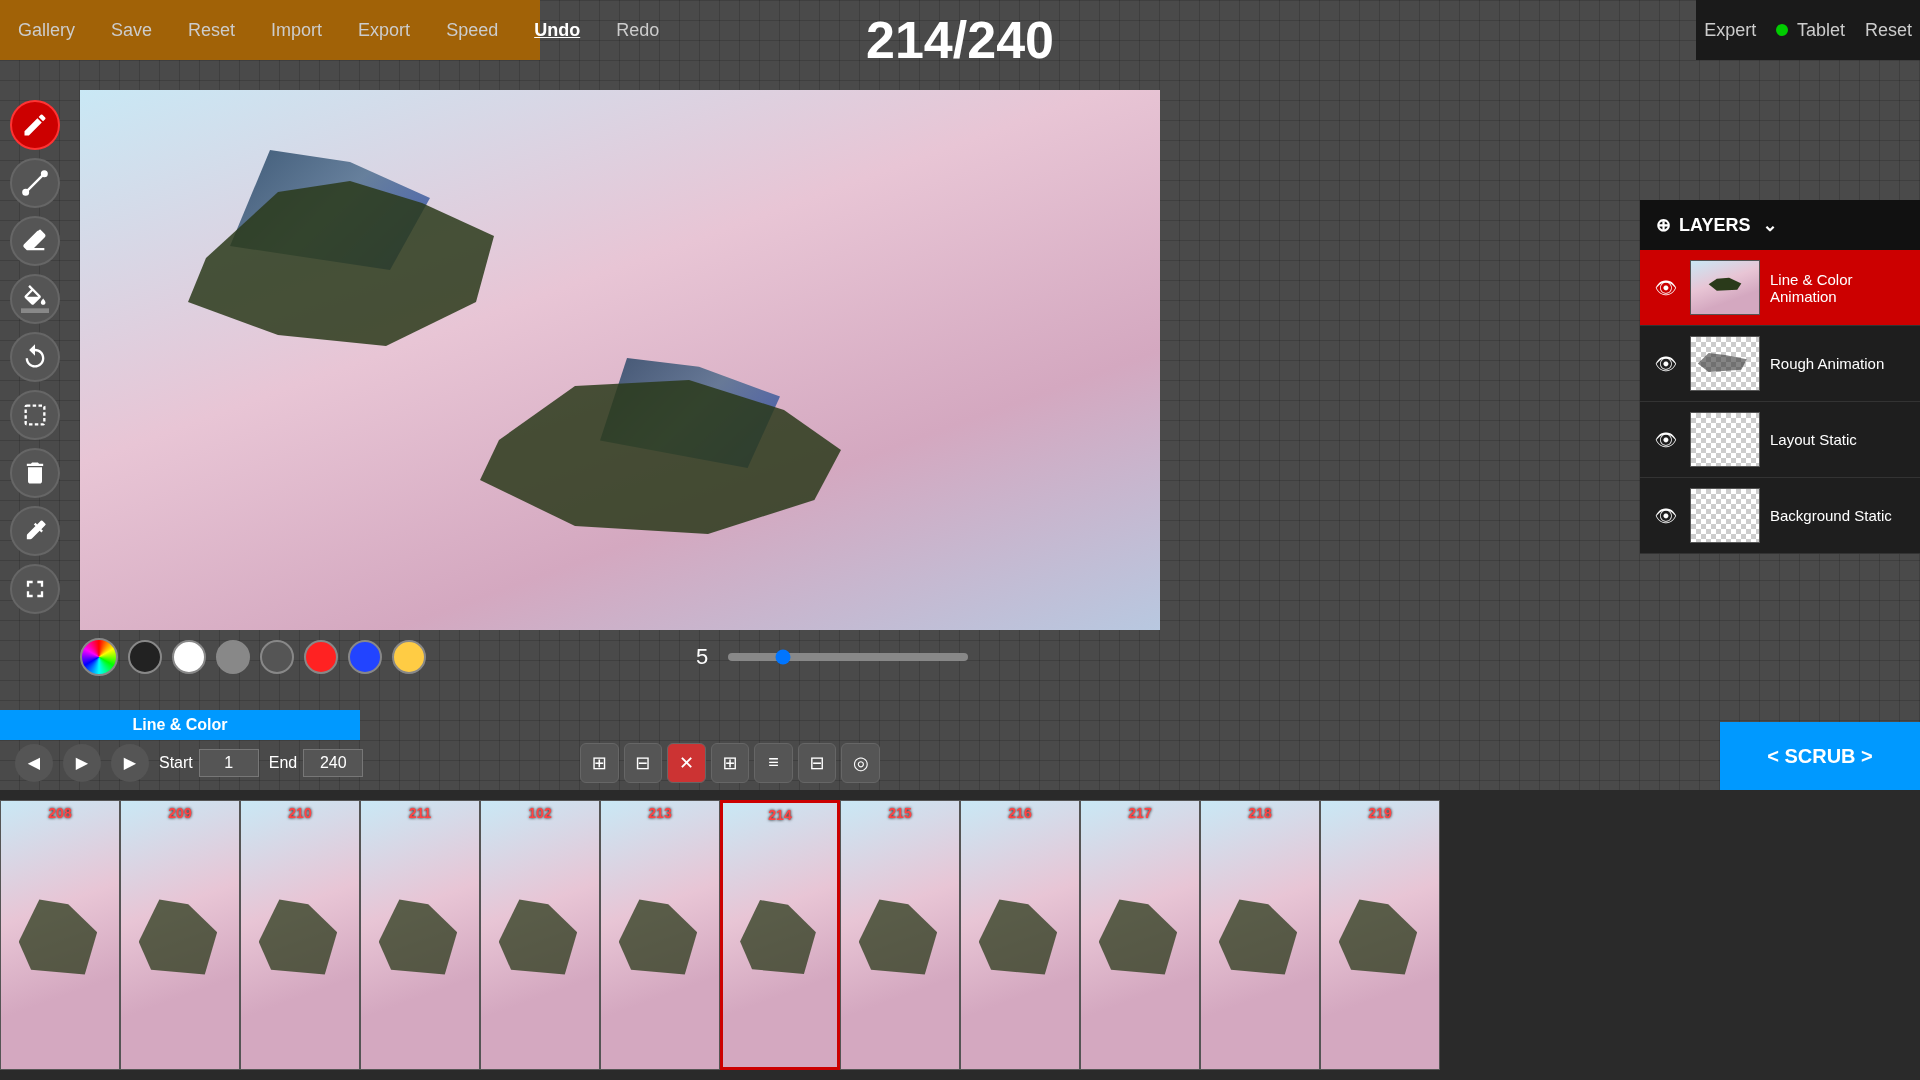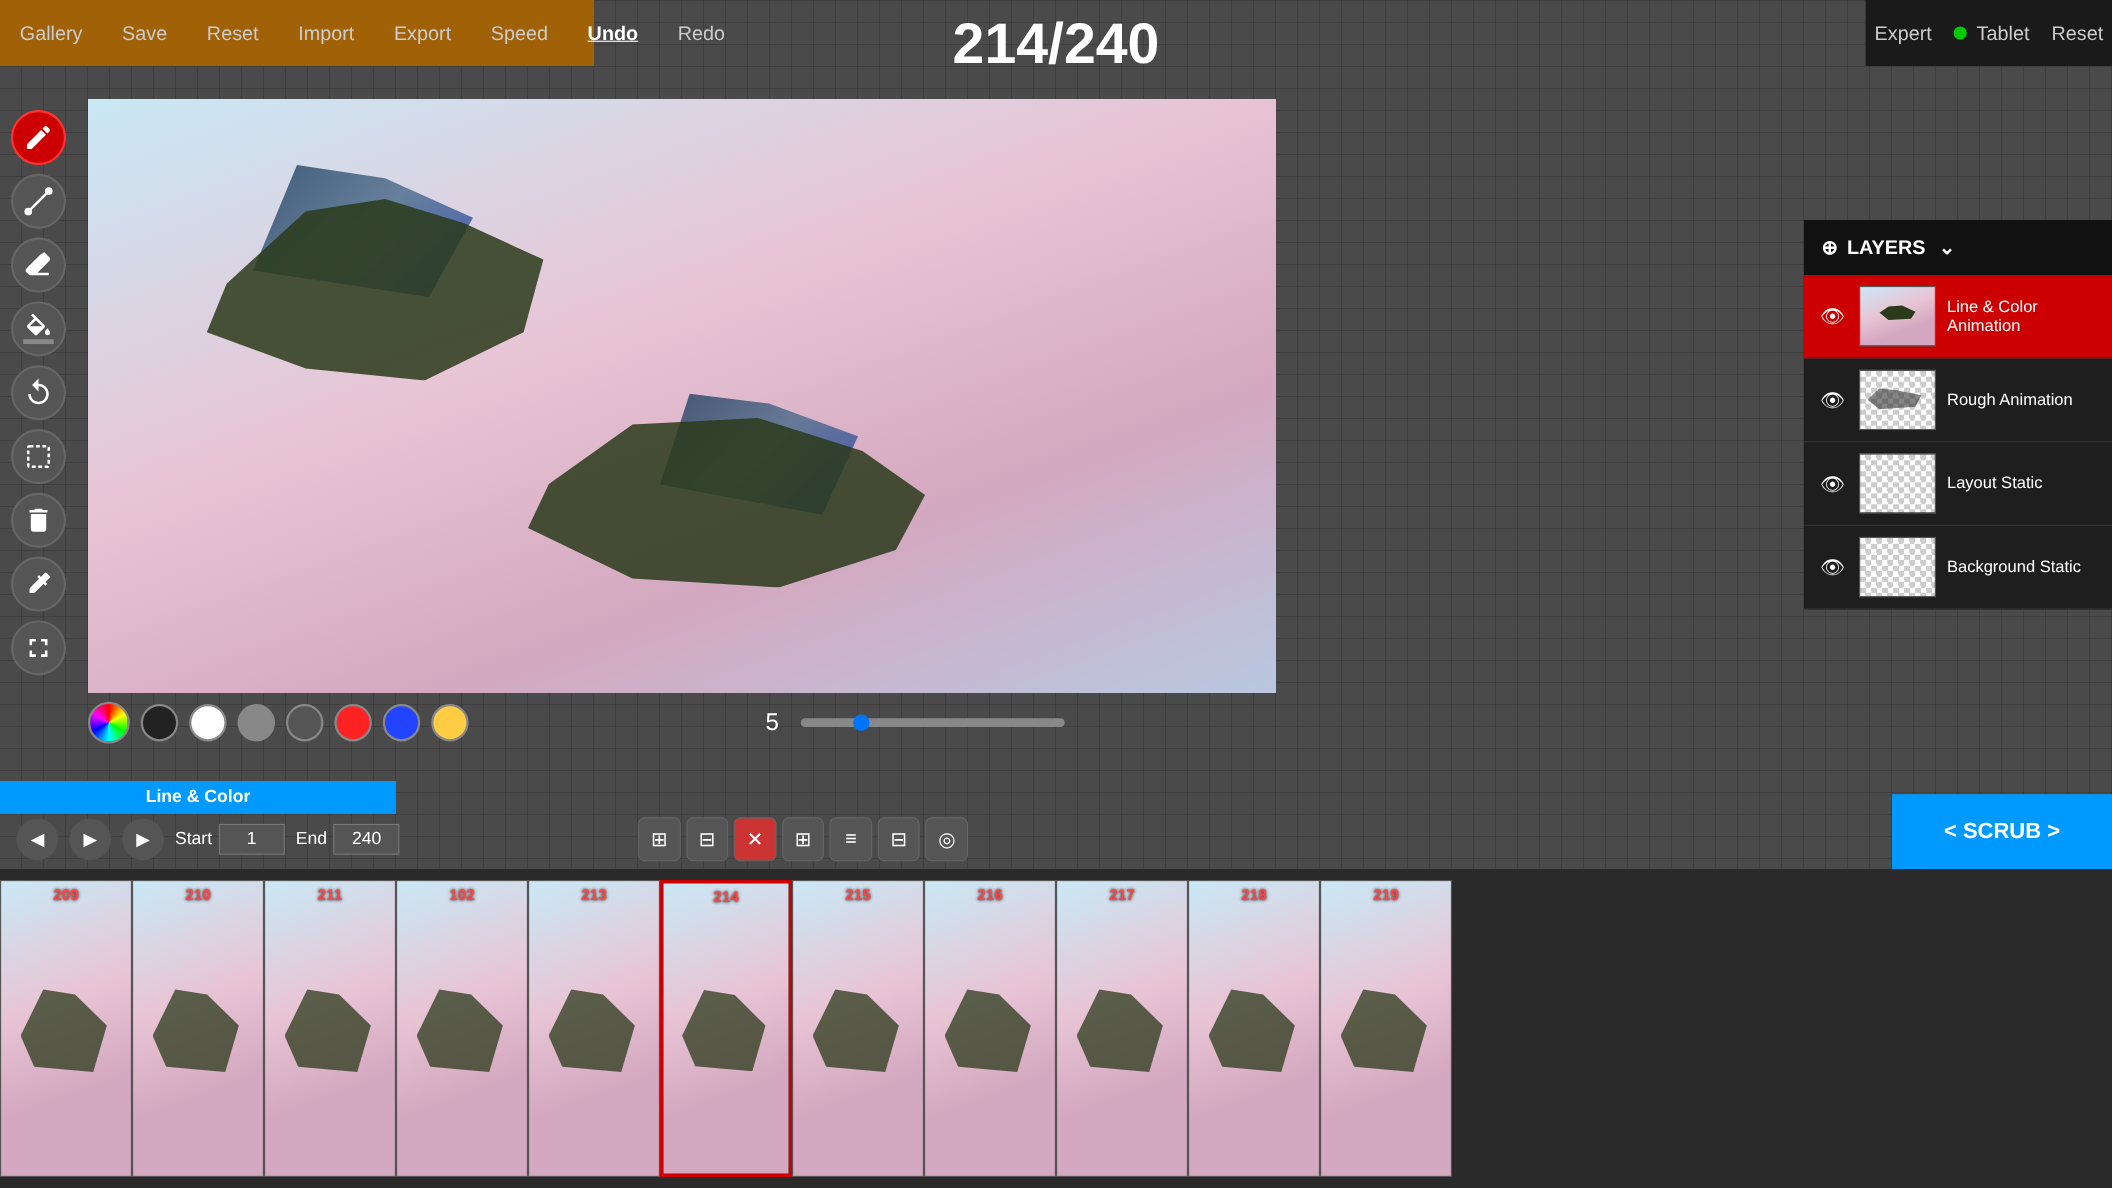--- a/index.html
+++ b/index.html
@@ -584,20 +584,24 @@
   <div class="tl-btn">◎</div>
 </div>
 
 <div class="scrub-btn" style="bottom: 290px; right: 0px;">&lt; SCRUB &gt;</div>
 
 <div class="line-color-label" style="bottom: 340px; left: 0px;">Line &amp; Color</div>
 
 <div class="filmstrip" id="filmstrip">
     <div class="film-frame">
       <div class="film-frame-bg"></div>
+      <div class="film-frame-num">208</div>
+    </div>
+    <div class="film-frame">
+      <div class="film-frame-bg"></div>
       <div class="film-frame-num">209</div>
     </div>
     <div class="film-frame">
       <div class="film-frame-bg"></div>
       <div class="film-frame-num">210</div>
     </div>
     <div class="film-frame">
       <div class="film-frame-bg"></div>
       <div class="film-frame-num">211</div>
     </div>

